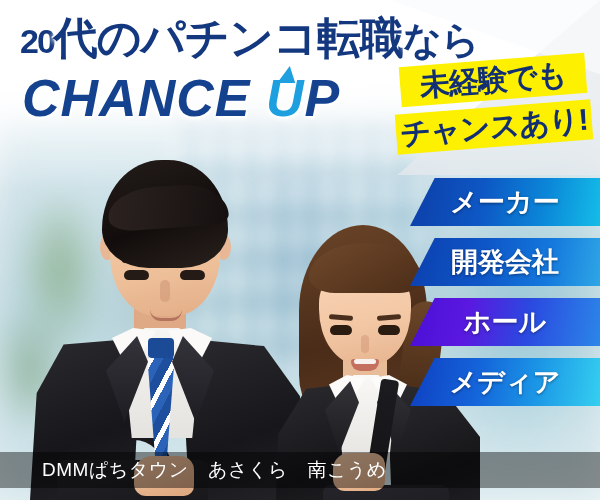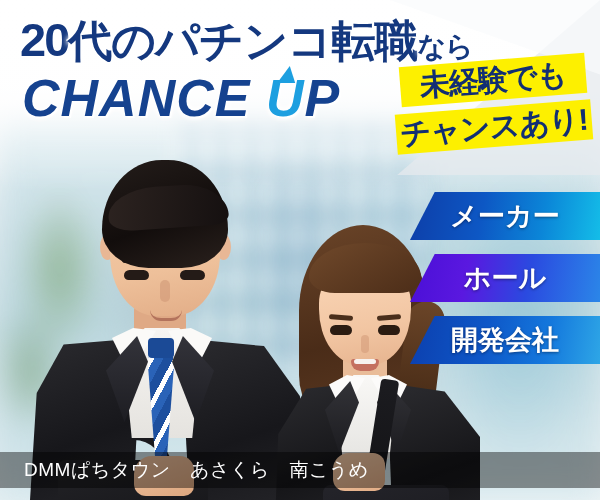--- a/index.html
+++ b/index.html
@@ -168,22 +168,22 @@
     background:linear-gradient(165deg,#24242a,#121215 60%,#282830);border-radius:8px;
   }
 
   
   .headline{
     position:absolute;left:20px;top:16px;z-index:20;
     font-size:44px;font-weight:bold;color:#14387f;letter-spacing:-1px;
     white-space:nowrap;line-height:1;
     text-shadow:0 0 7px #fff,0 0 7px #fff,0 0 5px #fff,1px 1px 0 #fff,-1px -1px 0 #fff;
   }
-  .headline .num{font-size:47px;letter-spacing:-2px;}
-  .headline .sm{font-size:28px;}
+  .headline .num{font-size:34px;letter-spacing:-2px;}
+  .headline .sm{font-size:38px;}
 
   .logo{
     position:absolute;left:22px;top:72px;z-index:20;
     font-size:52px;font-weight:bold;font-style:italic;
     letter-spacing:1px;line-height:1;white-space:nowrap;
     color:#15428f;
     text-shadow:0 0 9px #fff,0 0 9px #fff,0 0 6px #fff,2px 2px 0 rgba(255,255,255,.9);
   }
   .logo .up-u{position:relative;color:#1d9fe0;display:inline-block;}
   .logo .arrow{
@@ -202,40 +202,39 @@
   .badge1{left:400px;top:60px;width:186px;height:40px;font-size:30px;transform:rotate(-4.5deg);}
   .badge2{left:396px;top:107px;width:196px;height:40px;font-size:30px;transform:rotate(-4.5deg);}
 
   
   .cats{position:absolute;right:0;top:178px;z-index:21;width:190px;}
   .cat{
     position:relative;height:48px;margin-bottom:12px;width:190px;
     clip-path:polygon(13% 0,100% 0,100% 100%,0 100%);
     display:flex;align-items:center;justify-content:center;
     box-shadow:0 2px 5px rgba(0,0,0,.25);
-    margin-top:14px;
   }
   .cat span{
     color:#fff;font-size:27px;font-weight:bold;letter-spacing:0px;
     text-shadow:0 1px 3px rgba(0,0,20,.45);white-space:nowrap;
   }
   .cat-0{background:linear-gradient(100deg,#0d3ea8 0%,#0d57c4 38%,#0b86d8 70%,#14bde8 100%);}
   .cat-1{background:linear-gradient(100deg,#4a0fd6 0%,#5a18e0 30%,#2a4ae0 62%,#2b86e8 100%);}
   .cat-2{background:linear-gradient(100deg,#0c3fae 0%,#0e57c8 40%,#1478dd 72%,#2ea6e6 100%);}
   .cat-3{background:linear-gradient(100deg,#5c13da 0%,#6b1ae4 28%,#3551e2 60%,#3e9ae8 100%);}
   .cat-4{background:linear-gradient(100deg,#0f3fc0 0%,#1464da 36%,#1b96e6 66%,#35cff0 100%);}
 
   
   .caption{
     position:absolute;left:0;bottom:12px;width:600px;height:36px;z-index:25;
     background:rgba(0,0,0,.42);
     display:flex;align-items:center;
   }
   .caption span{
-    color:#fff;font-size:19px;margin-left:24px;white-space:nowrap;letter-spacing:.5px;
+    color:#fff;font-size:19px;margin-left:42px;white-space:nowrap;letter-spacing:.5px;
   }
 </style>
 </head>
 <body>
 
 <div class="banner">
 
   <div class="bg">
     <div class="bg-sky"></div>
     <div class="bg-city"></div>
@@ -317,25 +316,28 @@
     <span>未経験でも</span>
   </div>
   <div class="badge badge2">
     <span>チャンスあり!</span>
   </div>
 
   <div class="cats">
     <div class="cat cat-0">
       <span>メーカー</span>
     </div>
+    <div class="cat cat-2">
+      <span>開発会社</span>
+    </div>
     <div class="cat cat-1">
       <span>ホール</span>
     </div>
-    <div class="cat cat-2">
-      <span>開発会社</span>
+    <div class="cat cat-4">
+      <span>メディア</span>
     </div>
   </div>
 
   <div class="caption">
     <span>DMMぱちタウン　あさくら　南こうめ</span>
   </div>
 
 </div>
 
 </body></html>

